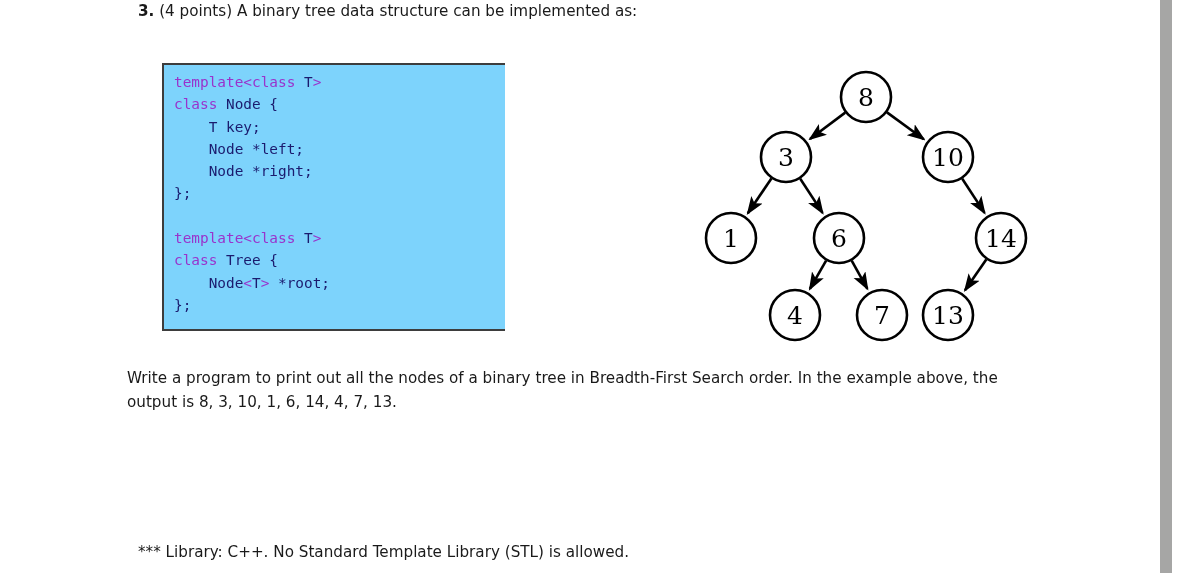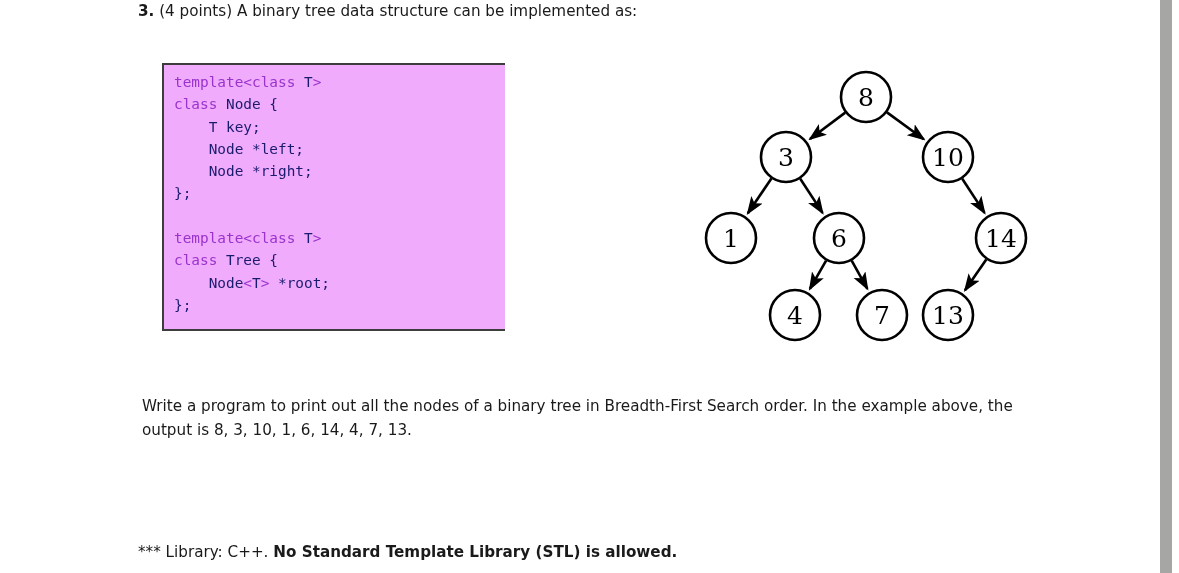--- a/index.html
+++ b/index.html
@@ -61,21 +61,21 @@
     position: absolute;
     left: 162px;
     top: 63px;
     width: 343px;
     height: 268px;
     border-top: 2px solid #3d3d3d;
     border-left: 2px solid #3d3d3d;
     border-bottom: 2px solid #3d3d3d;
     border-right: none;
     box-sizing: border-box;
-    background: #f0abfc;
+    background: #7dd3fc;
   }
   #code-text {
     position: absolute;
     left: 10px;
     top: 6px;
     font-family: "DejaVu Sans Mono", monospace;
     font-size: 14.4px;
     line-height: 22.3px;
     white-space: pre;
     color: #1b1b6e;
@@ -89,41 +89,40 @@
     left: 700px;
     top: 60px;
     width: 345px;
     height: 295px;
   }
   #tree-svg { display: block; }
 
   
   .body-para {
     position: absolute;
-    left: 142px;
+    left: 127px;
     width: 892px;
     font-size: 15.2px;
     line-height: 23.5px;
     color: #1a1a1a;
-    margin-top: 28px;
   }
   #para-write { top: 367px; }
   #para-hint  { top: 434px; }
 
   
   #language-note {
     position: absolute;
     left: 138px;
     top: 541px;
     width: 900px;
     font-size: 15.2px;
     line-height: 22px;
     color: #1a1a1a;
   }
-  #language-note .stl-bold { font-weight: bold; }
+  #language-note .stl-bold { font-weight: normal; }
 </style>
 </head>
 <body>
 
 <div id="page">
 
   <div class="question-line">
     <span class="question-number">3.</span>
     <span>(4 points) A binary tree data structure can be implemented as:</span>
   </div>

